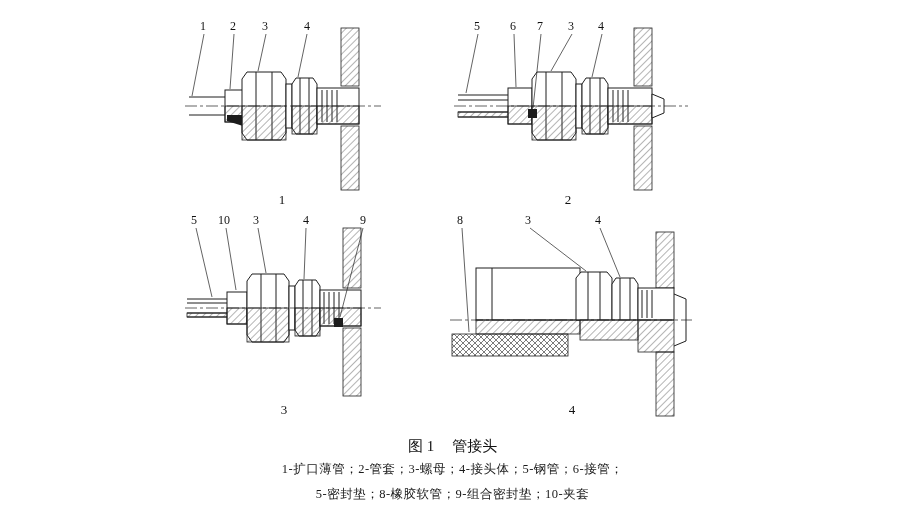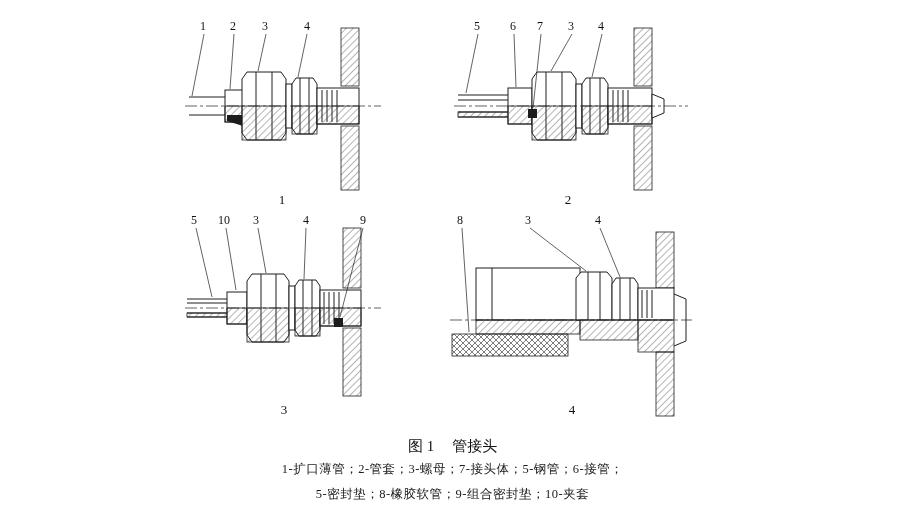--- a/index.html
+++ b/index.html
@@ -238,16 +238,16 @@
       <text x="150" y="16" text-anchor="middle">4</text>
       <line class="ld" x1="152" y1="20" x2="172" y2="69"></line>
     </g>
     <text class="fignum" x="124" y="206" text-anchor="middle">4</text>
   </svg>
 
   <div class="caption">
     <span>图 1</span>
     <span>管接头</span>
   </div>
-  <div class="legend-line l1">1-扩口薄管；2-管套；3-螺母；7-接头体；5-钢管；6-接管；</div>
+  <div class="legend-line l1">1-扩口薄管；2-管套；3-螺母；4-接头体；5-钢管；6-接管；</div>
   <div class="legend-line l2">5-密封垫；8-橡胶软管；9-组合密封垫；10-夹套</div>
 
 </div>
 
 </body></html>

